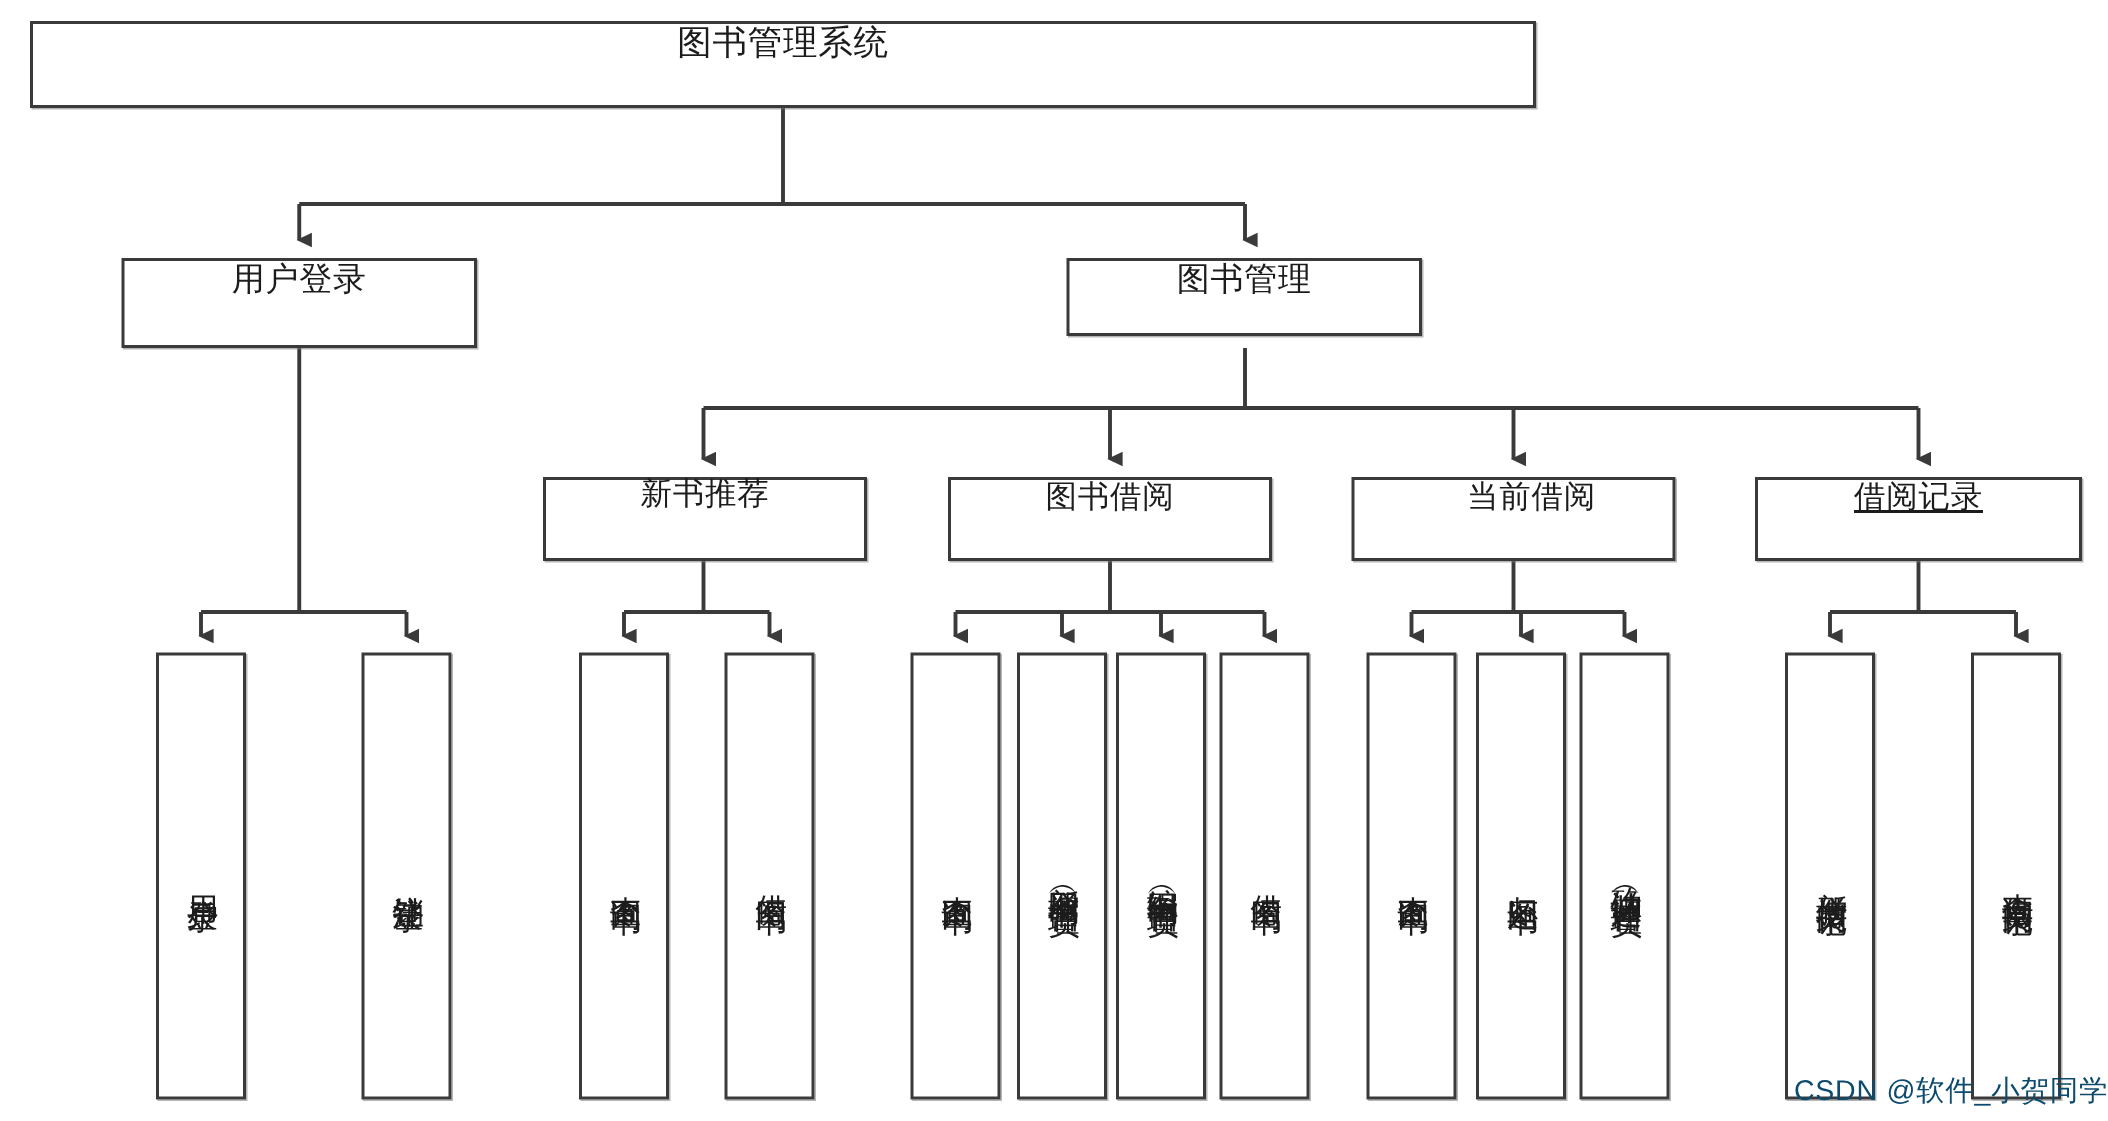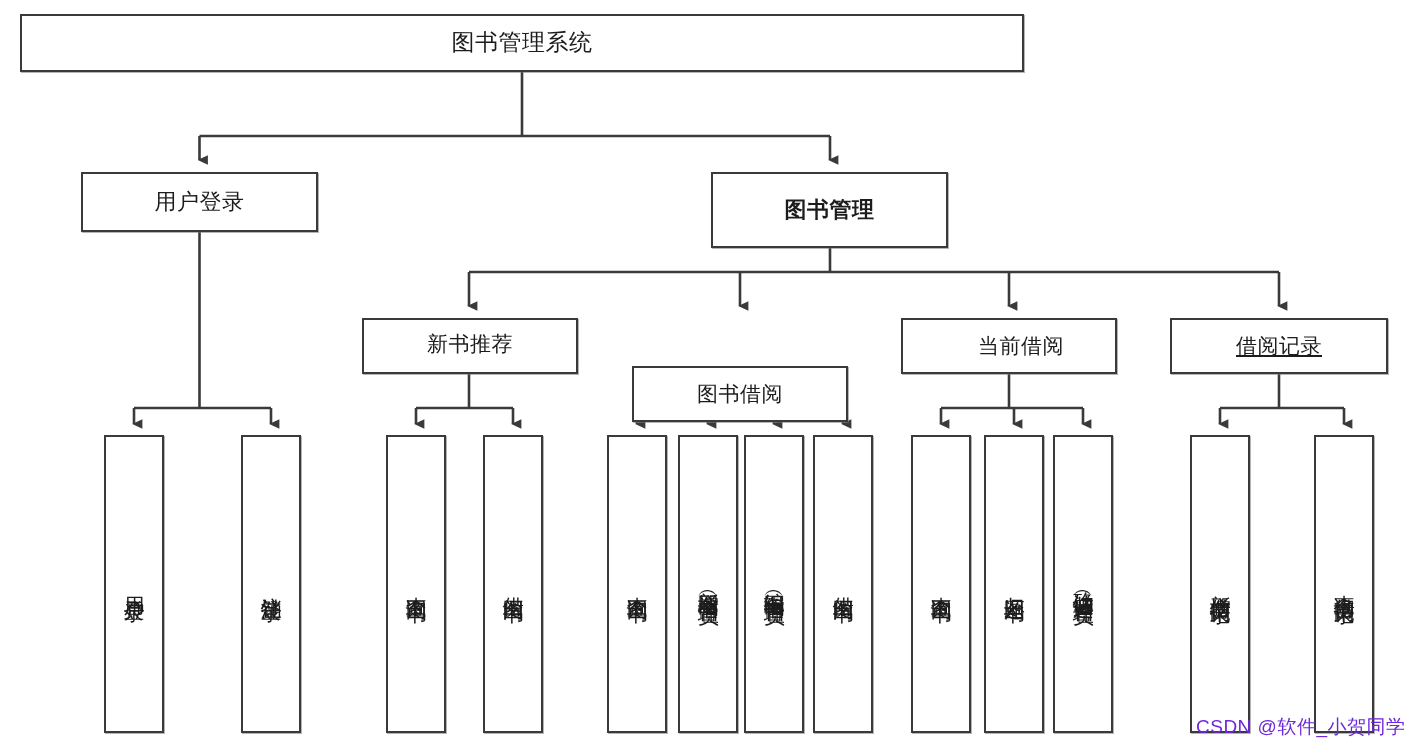--- a/index.html
+++ b/index.html
@@ -24,21 +24,21 @@
     width: 1405px;
     height: 747px;
     pointer-events: none;
   }
   .node {
     position: absolute;
     box-sizing: border-box;
     background: #ffffff;
     border: 2.5px solid #3a3a3a;
     display: flex;
-    align-items: center;
+    align-items: flex-start;
     justify-content: center;
     color: #1c1c1c;
     box-shadow: 1px 1px 0 rgba(120,120,120,0.55);
   }
   .node .label {
     display: block;
     text-align: center;
     line-height: 1.12;
     letter-spacing: 0.5px;
   }
@@ -55,21 +55,21 @@
     writing-mode: vertical-rl;
     text-orientation: upright;
     font-size: 21px;
     line-height: 1.25;
     letter-spacing: 2px;
     white-space: nowrap;
   }
   .watermark {
     position: absolute;
     font-size: 19px;
-    color: #6d28d9;
+    color: #0c4a6e;
     letter-spacing: 0.5px;
     white-space: nowrap;
     user-select: none;
   }
 </style>
 </head>
 <body>
 
 <div id="canvas">
 
@@ -123,28 +123,28 @@
     </g>
   </svg>
 
   <div class="node root" style="left:20px; top:14px; width:1004px; height:58px;">
     <span class="label">图书管理系统</span>
   </div>
 
   <div class="node level2" style="left:81px; top:172px; width:237px; height:60px;">
     <span class="label">用户登录</span>
   </div>
-  <div class="node level2" style="left:711px; top:172px; width:237px; height:76px;font-weight:bold;">
+  <div class="node level2" style="left:711px; top:172px; width:237px; height:52px;">
     <span class="label">图书管理</span>
   </div>
 
   <div class="node level3" style="left:362px; top:318px; width:216px; height:56px;font-family:Liberation Mono, monospace;">
     <span class="label">新书推荐</span>
   </div>
-  <div class="node level3" style="left:632px; top:318px; width:216px; height:56px;margin-top:48px;">
+  <div class="node level3" style="left:632px; top:318px; width:216px; height:56px;">
     <span class="label">图书借阅</span>
   </div>
   <div class="node level3" style="left:901px; top:318px; width:216px; height:56px;padding-left:24px;">
     <span class="label">当前借阅</span>
   </div>
   <div class="node level3" style="left:1170px; top:318px; width:218px; height:56px;text-decoration:underline;">
     <span class="label">借阅记录</span>
   </div>
 
   <div class="node leaf" style="left:104px; top:435px; width:60px; height:298px;">

